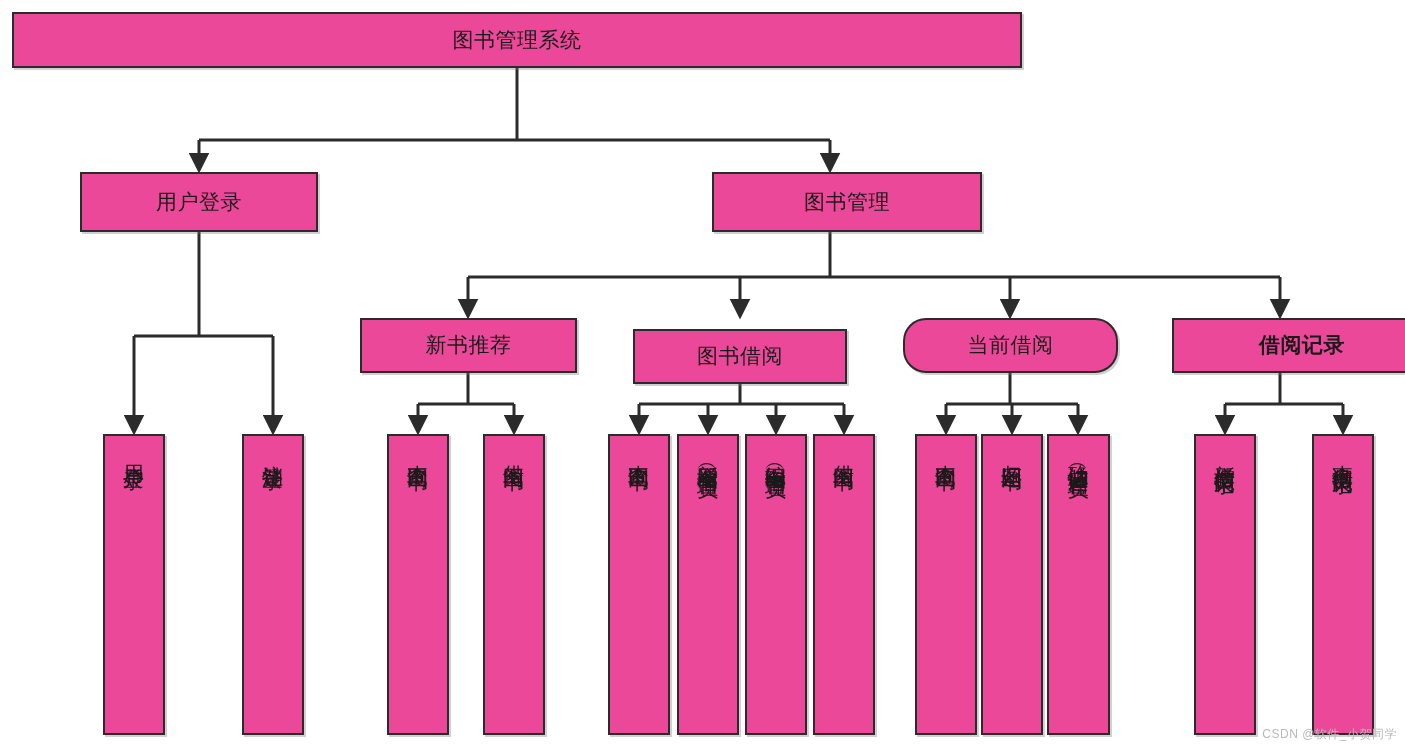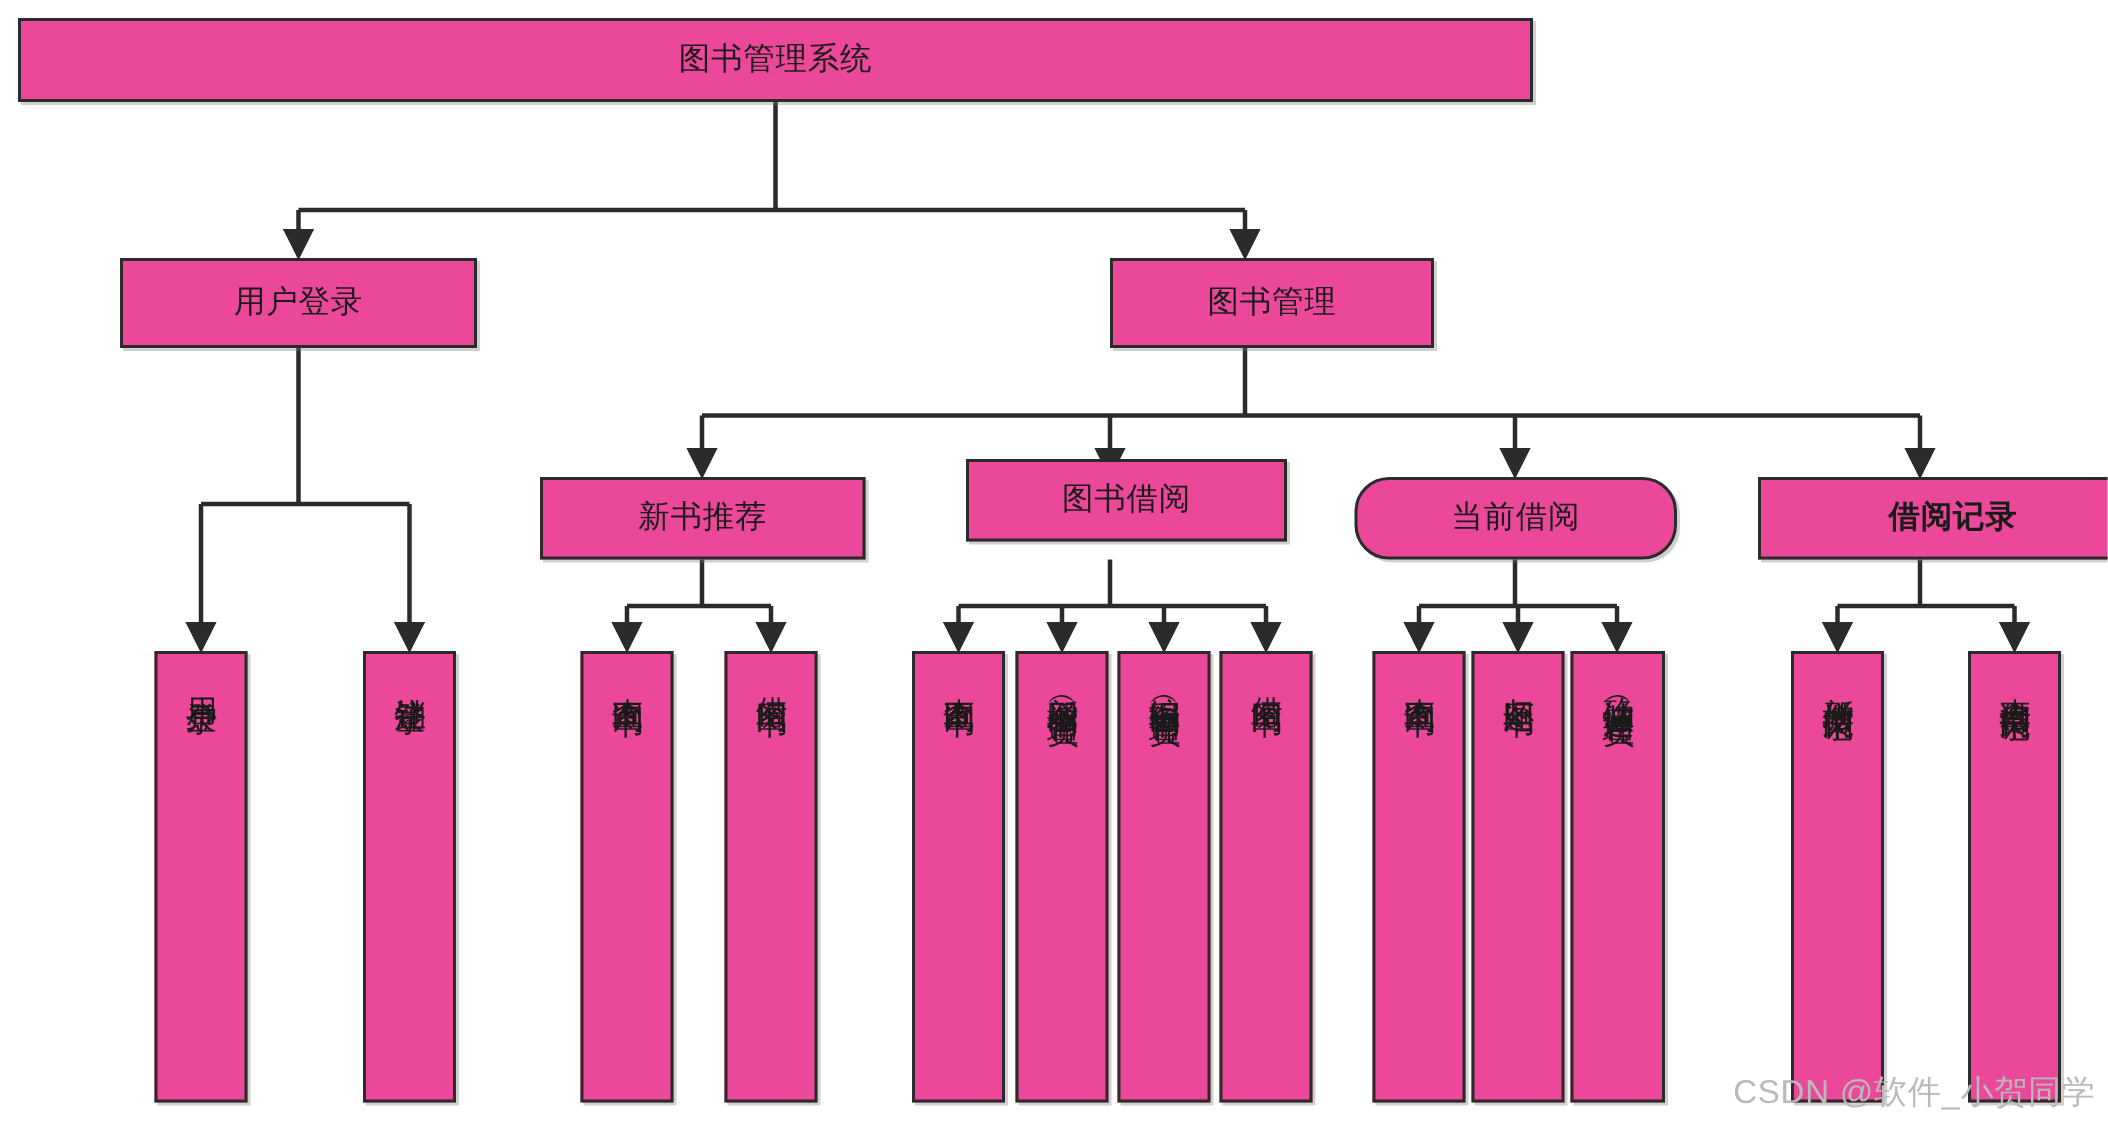--- a/index.html
+++ b/index.html
@@ -54,21 +54,21 @@
     text-orientation: upright;
     white-space: normal;
     letter-spacing: 2px;
     font-size: 21px;
     line-height: 1;
   }
   .watermark {
     position: absolute;
     right: 8px;
     bottom: 4px;
-    font-size: 22px;
+    font-size: 12px;
     color: #b9b9b9;
     white-space: nowrap;
     letter-spacing: 0.5px;
   }
 </style>
 </head>
 <body>
 
 <div id="canvas">
 
@@ -122,28 +122,28 @@
     </g>
   </svg>
 
   <div class="node" id="node-root" style="left: 12px; top: 12px; width: 1010px; height: 56px;">
     <span class="label">图书管理系统</span>
   </div>
 
   <div class="node" id="node-l2-0" style="left: 80px; top: 172px; width: 238px; height: 60px;">
     <span class="label">用户登录</span>
   </div>
-  <div class="node" id="node-l2-1" style="left: 740px; top: 172px; width: 216px; height: 60px;">
+  <div class="node" id="node-l2-1" style="left: 712px; top: 172px; width: 270px; height: 60px;">
     <span class="label">图书管理</span>
   </div>
 
   <div class="node" id="node-l3-0" style="left: 360px; top: 318px; width: 217px; height: 55px; text-align: right;">
     <span class="label">新书推荐</span>
   </div>
-  <div class="node" id="node-l3-1" style="left: 633px; top: 306px; width: 214px; height: 55px; margin-left: 11px;">
+  <div class="node" id="node-l3-1" style="left: 633px; top: 329px; width: 214px; height: 55px;">
     <span class="label">图书借阅</span>
   </div>
   <div class="node" id="node-l3-2" style="left: 903px; top: 318px; width: 215px; height: 55px; border-radius: 23px;">
     <span class="label">当前借阅</span>
   </div>
   <div class="node" id="node-l3-3" style="left: 1172px; top: 318px; width: 260px; height: 55px; font-weight: bold;">
     <span class="label">借阅记录</span>
   </div>
 
   <div class="node vertical" id="node-leaf-0" style="left: 103px; top: 434px; width: 62px; height: 301px;">

